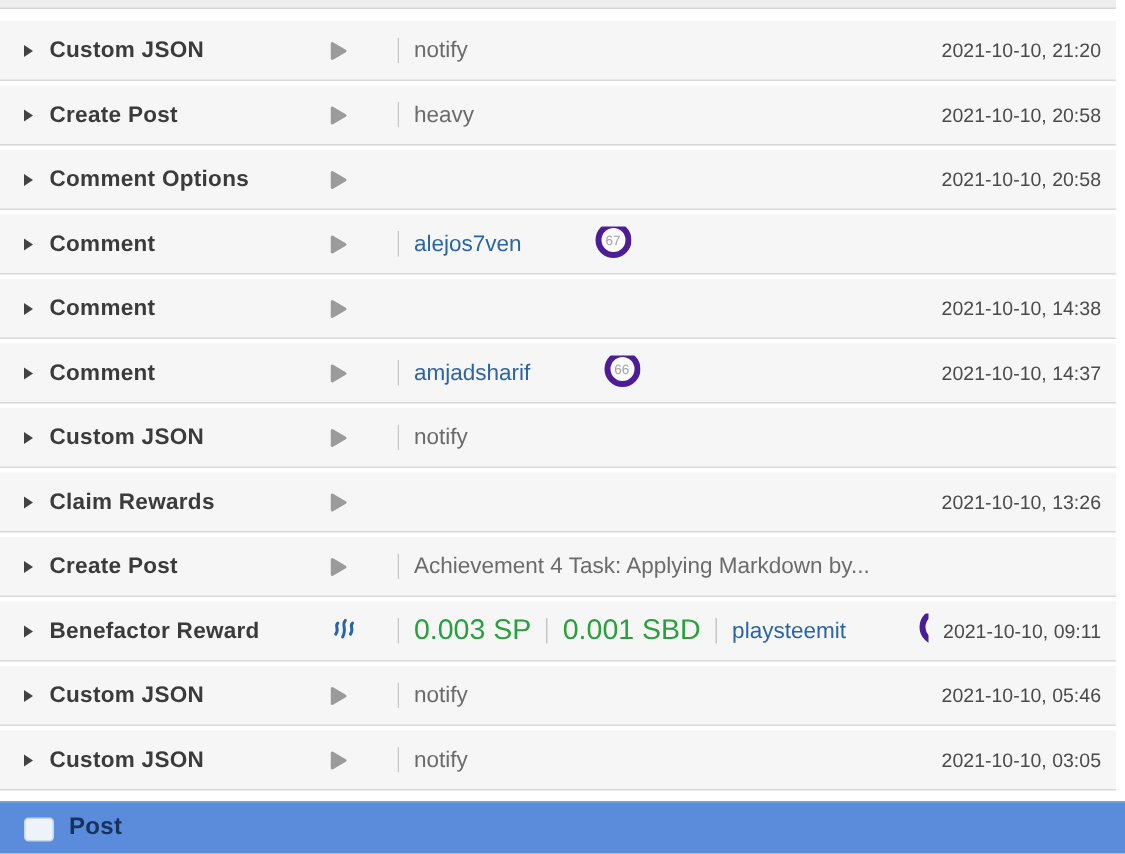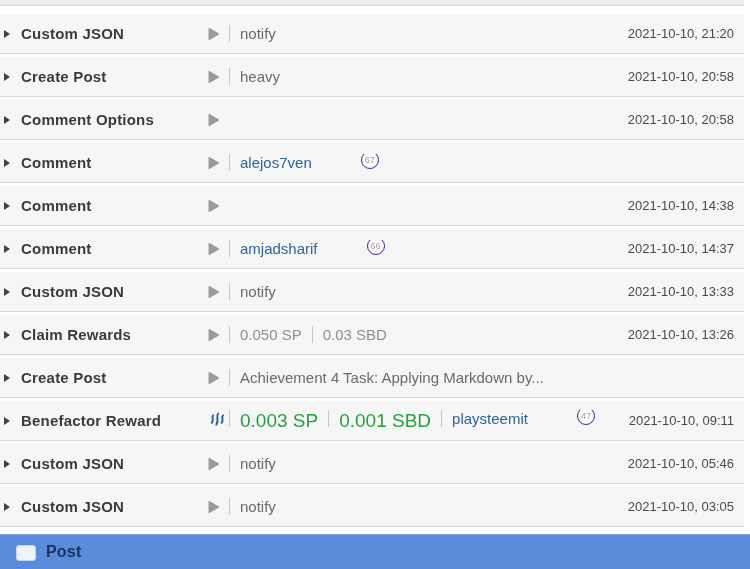--- a/index.html
+++ b/index.html
@@ -23,21 +23,21 @@
 
   .list { padding-right: 6px; }
 
   .row {
     display: flex;
     align-items: center;
     height: 40px;
     background: #f6f6f6;
     border-bottom: 1px solid #d9d9d9;
     margin-bottom: 3px;
-    padding: 0 10px 0 4px;
+    padding: 0 10px 0 16px;
     box-sizing: border-box;
     cursor: pointer;
   }
 
   .caret {
     width: 0; height: 0;
     border-left: 6px solid #424242;
     border-top: 4px solid transparent;
     border-bottom: 4px solid transparent;
     margin-right: 11px;
@@ -57,25 +57,26 @@
   .icon-col {
     width: 22px;
     flex: 0 0 auto;
     display: flex;
     align-items: center;
     justify-content: flex-start;
   }
 
   .details {
     display: flex;
-    align-items: flex-start;
+    align-items: center;
     gap: 10px;
     min-width: 0;
     overflow: hidden;
     white-space: nowrap;
+    margin-left: 24px;
   }
 
   .pipe {
     width: 1px;
     height: 17px;
     background: #c6c6c6;
     flex: 0 0 auto;
   }
 
   .detail-text { font-size: 15px; color: #6b6b6b; }
@@ -83,21 +84,21 @@
   .amount      { font-size: 19px; color: var(--green, #28a13c); }
 
   .user-wrap { display: inline-flex; align-items: center; gap: 44px; }
   .user-link {
     font-size: 15px;
     color: var(--link-blue, #2b64a5);
     cursor: pointer;
   }
   .rep-badge {
     width: 16px; height: 16px;
-    border: 1px solid #4c1d95;
+    border: 4px solid #4c1d95;
     border-radius: 50%;
     background: rgba(255,255,255,0.65);
     color: #a3a3a3;
     font-size: 9px;
     line-height: 16px;
     display: inline-flex;
     align-items: center;
     justify-content: center;
     margin-left: 5px;
     position: relative;
@@ -241,36 +242,29 @@
     <span class="op">Custom JSON</span>
     <span class="icon-col">
           <svg width="13" height="14" viewBox="0 0 13 14" aria-hidden="true">
             <path d="M2.5 2 L11 7 L2.5 12 Z" fill="#9b9b9b" stroke="#9b9b9b" stroke-width="2" stroke-linejoin="round"></path>
           </svg>
         </span>
     <span class="details">
           <span class="pipe"></span>
           <span class="detail-text">notify</span>
         </span>
-    <span class="time">2021-10-10, 13:33</span>
   </div>
 
   <div class="row">
     <span class="caret"></span>
     <span class="op">Claim Rewards</span>
     <span class="icon-col">
           <svg width="13" height="14" viewBox="0 0 13 14" aria-hidden="true">
             <path d="M2.5 2 L11 7 L2.5 12 Z" fill="#9b9b9b" stroke="#9b9b9b" stroke-width="2" stroke-linejoin="round"></path>
           </svg>
-        </span>
-    <span class="details">
-          <span class="pipe"></span>
-          <span class="muted">0.050 SP</span>
-          <span class="pipe"></span>
-          <span class="muted">0.03 SBD</span>
         </span>
     <span class="time">2021-10-10, 13:26</span>
   </div>
 
   <div class="row">
     <span class="caret"></span>
     <span class="op">Create Post</span>
     <span class="icon-col">
           <svg width="13" height="14" viewBox="0 0 13 14" aria-hidden="true">
             <path d="M2.5 2 L11 7 L2.5 12 Z" fill="#9b9b9b" stroke="#9b9b9b" stroke-width="2" stroke-linejoin="round"></path>

